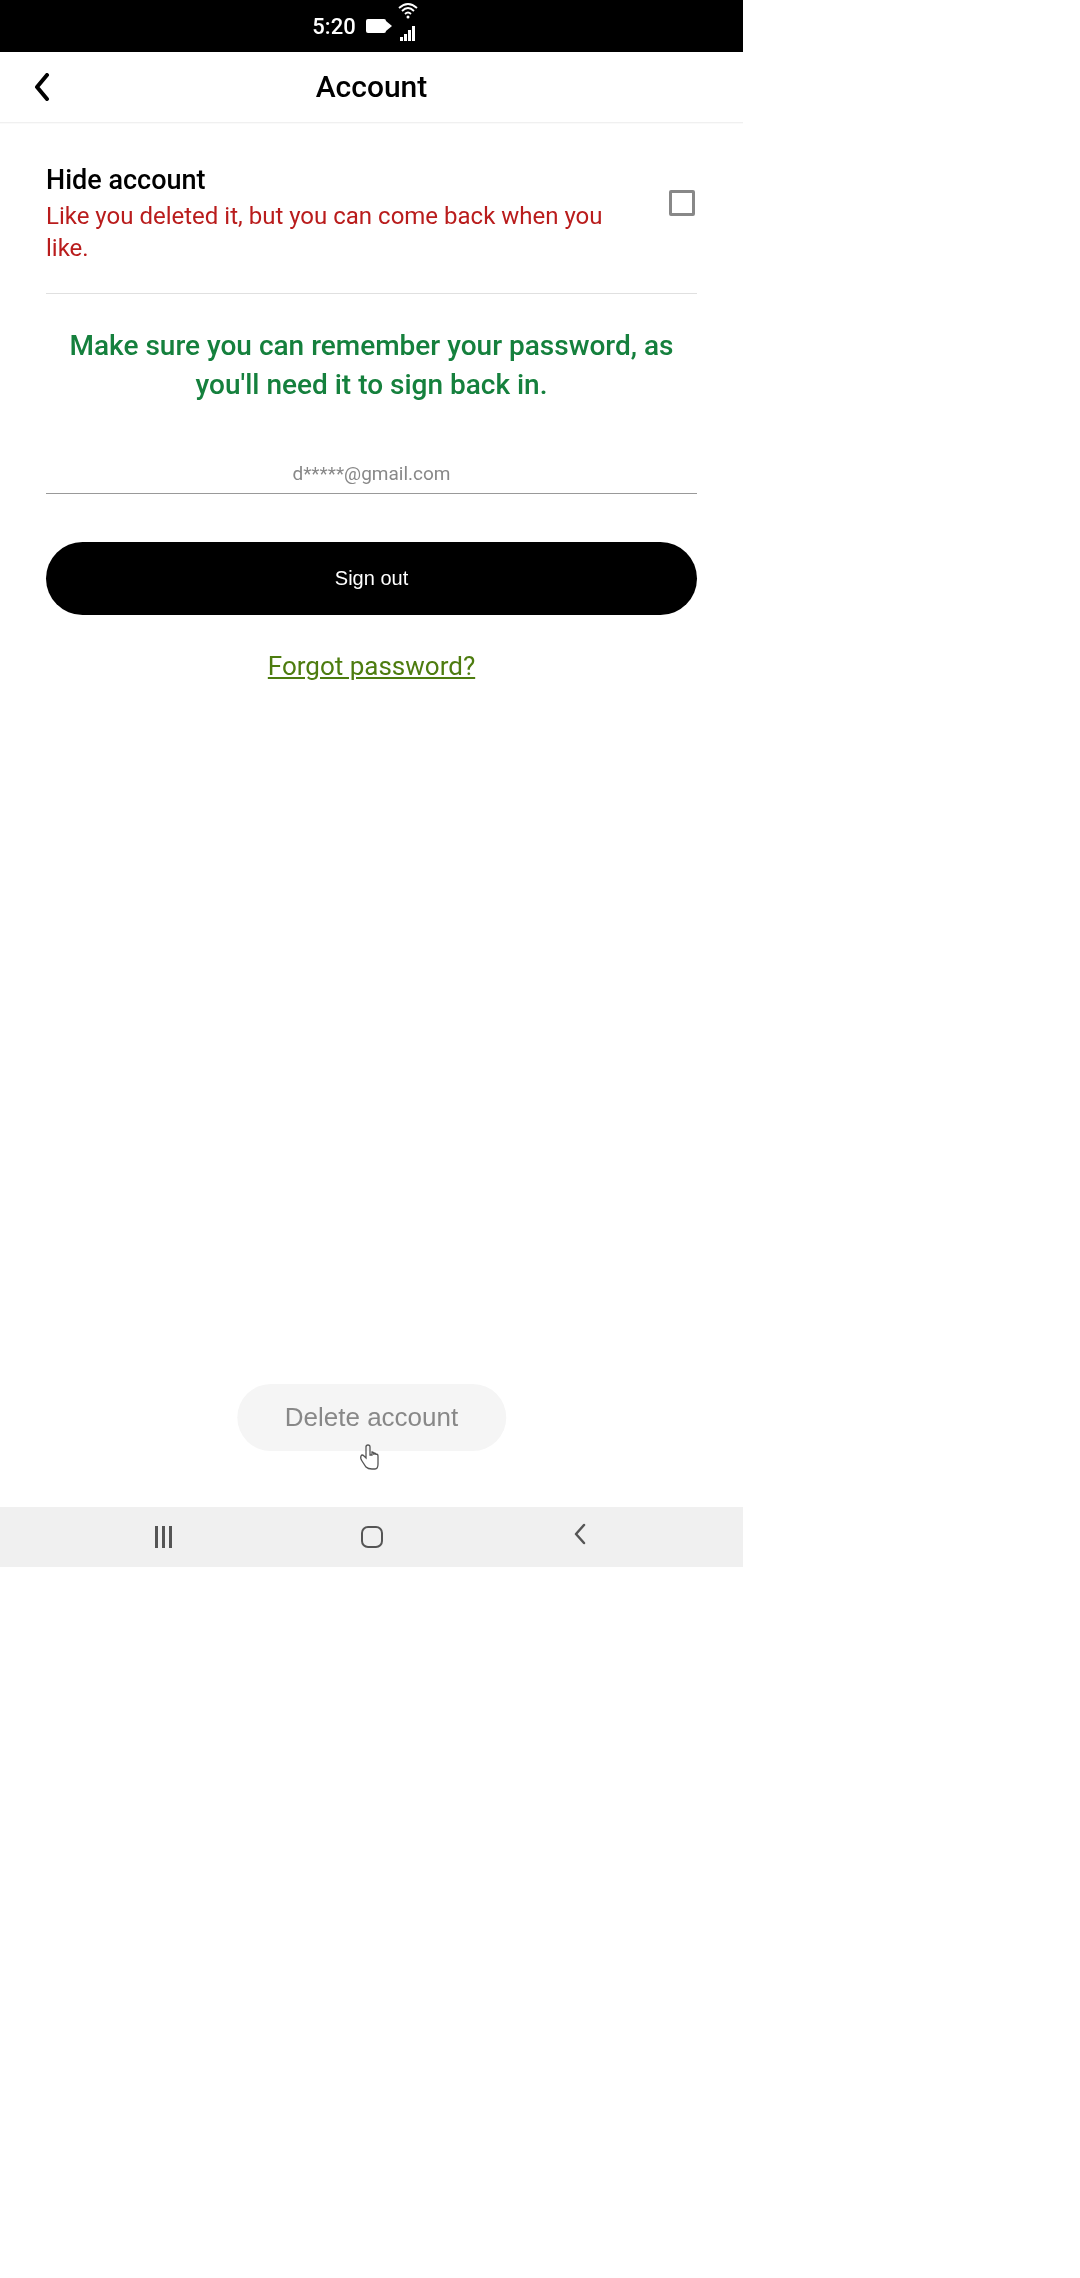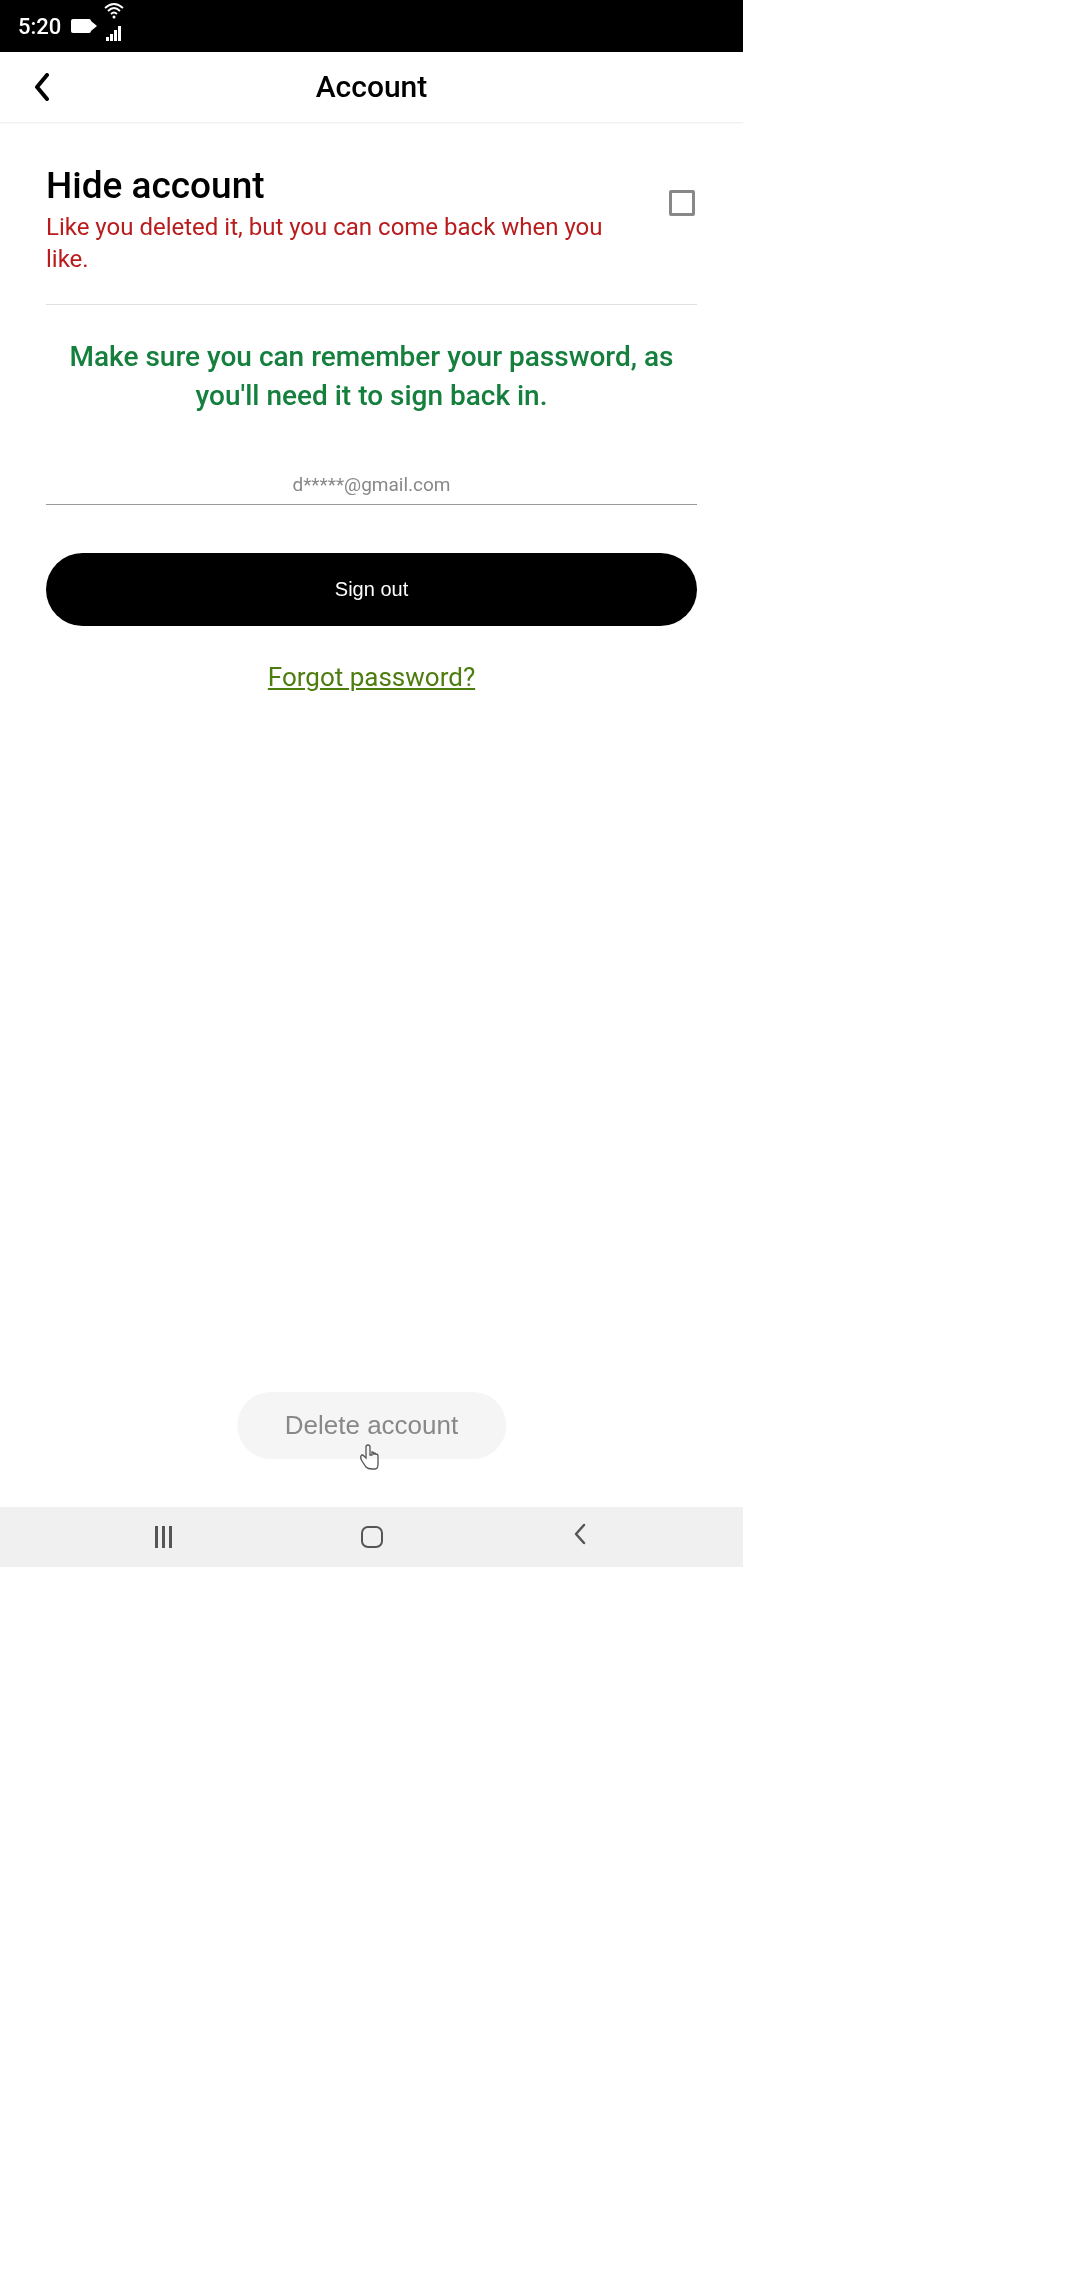--- a/index.html
+++ b/index.html
@@ -16,21 +16,21 @@
       position: relative;
       overflow: hidden;
     }
     
     .status-bar {
       background: #000000;
       color: #ffffff;
       height: 52px;
       display: flex;
       align-items: center;
-      justify-content: flex-start;
+      justify-content: center;
       padding: 0 18px;
       font-size: 22px;
       font-weight: 500;
     }
     
     .status-left {
       display: flex;
       align-items: center;
       gap: 10px;
     }
@@ -144,21 +144,21 @@
       padding-bottom: 28px;
       border-bottom: 1px solid #e0e0e0;
     }
     
     .setting-text {
       flex: 1;
       padding-right: 20px;
     }
     
     .setting-title {
-      font-size: 37px;
+      font-size: 27px;
       font-weight: 500;
       color: #000000;
       margin-bottom: 4px;
     }
     
     .setting-description {
       font-size: 24px;
       color: #b91c1c;
       line-height: 1.35;
     }
@@ -209,21 +209,21 @@
       display: block;
       text-align: center;
       margin-top: 36px;
       font-size: 26px;
       color: #4d7c0f;
       text-decoration: underline;
     }
     
     .delete-button {
       position: absolute;
-      bottom: 108px;
+      bottom: 116px;
       left: 50%;
       transform: translateX(-50%);
       background: #f5f5f5;
       color: #888888;
       border: none;
       border-radius: 40px;
       padding: 18px 48px;
       font-size: 26px;
       cursor: pointer;
     }

